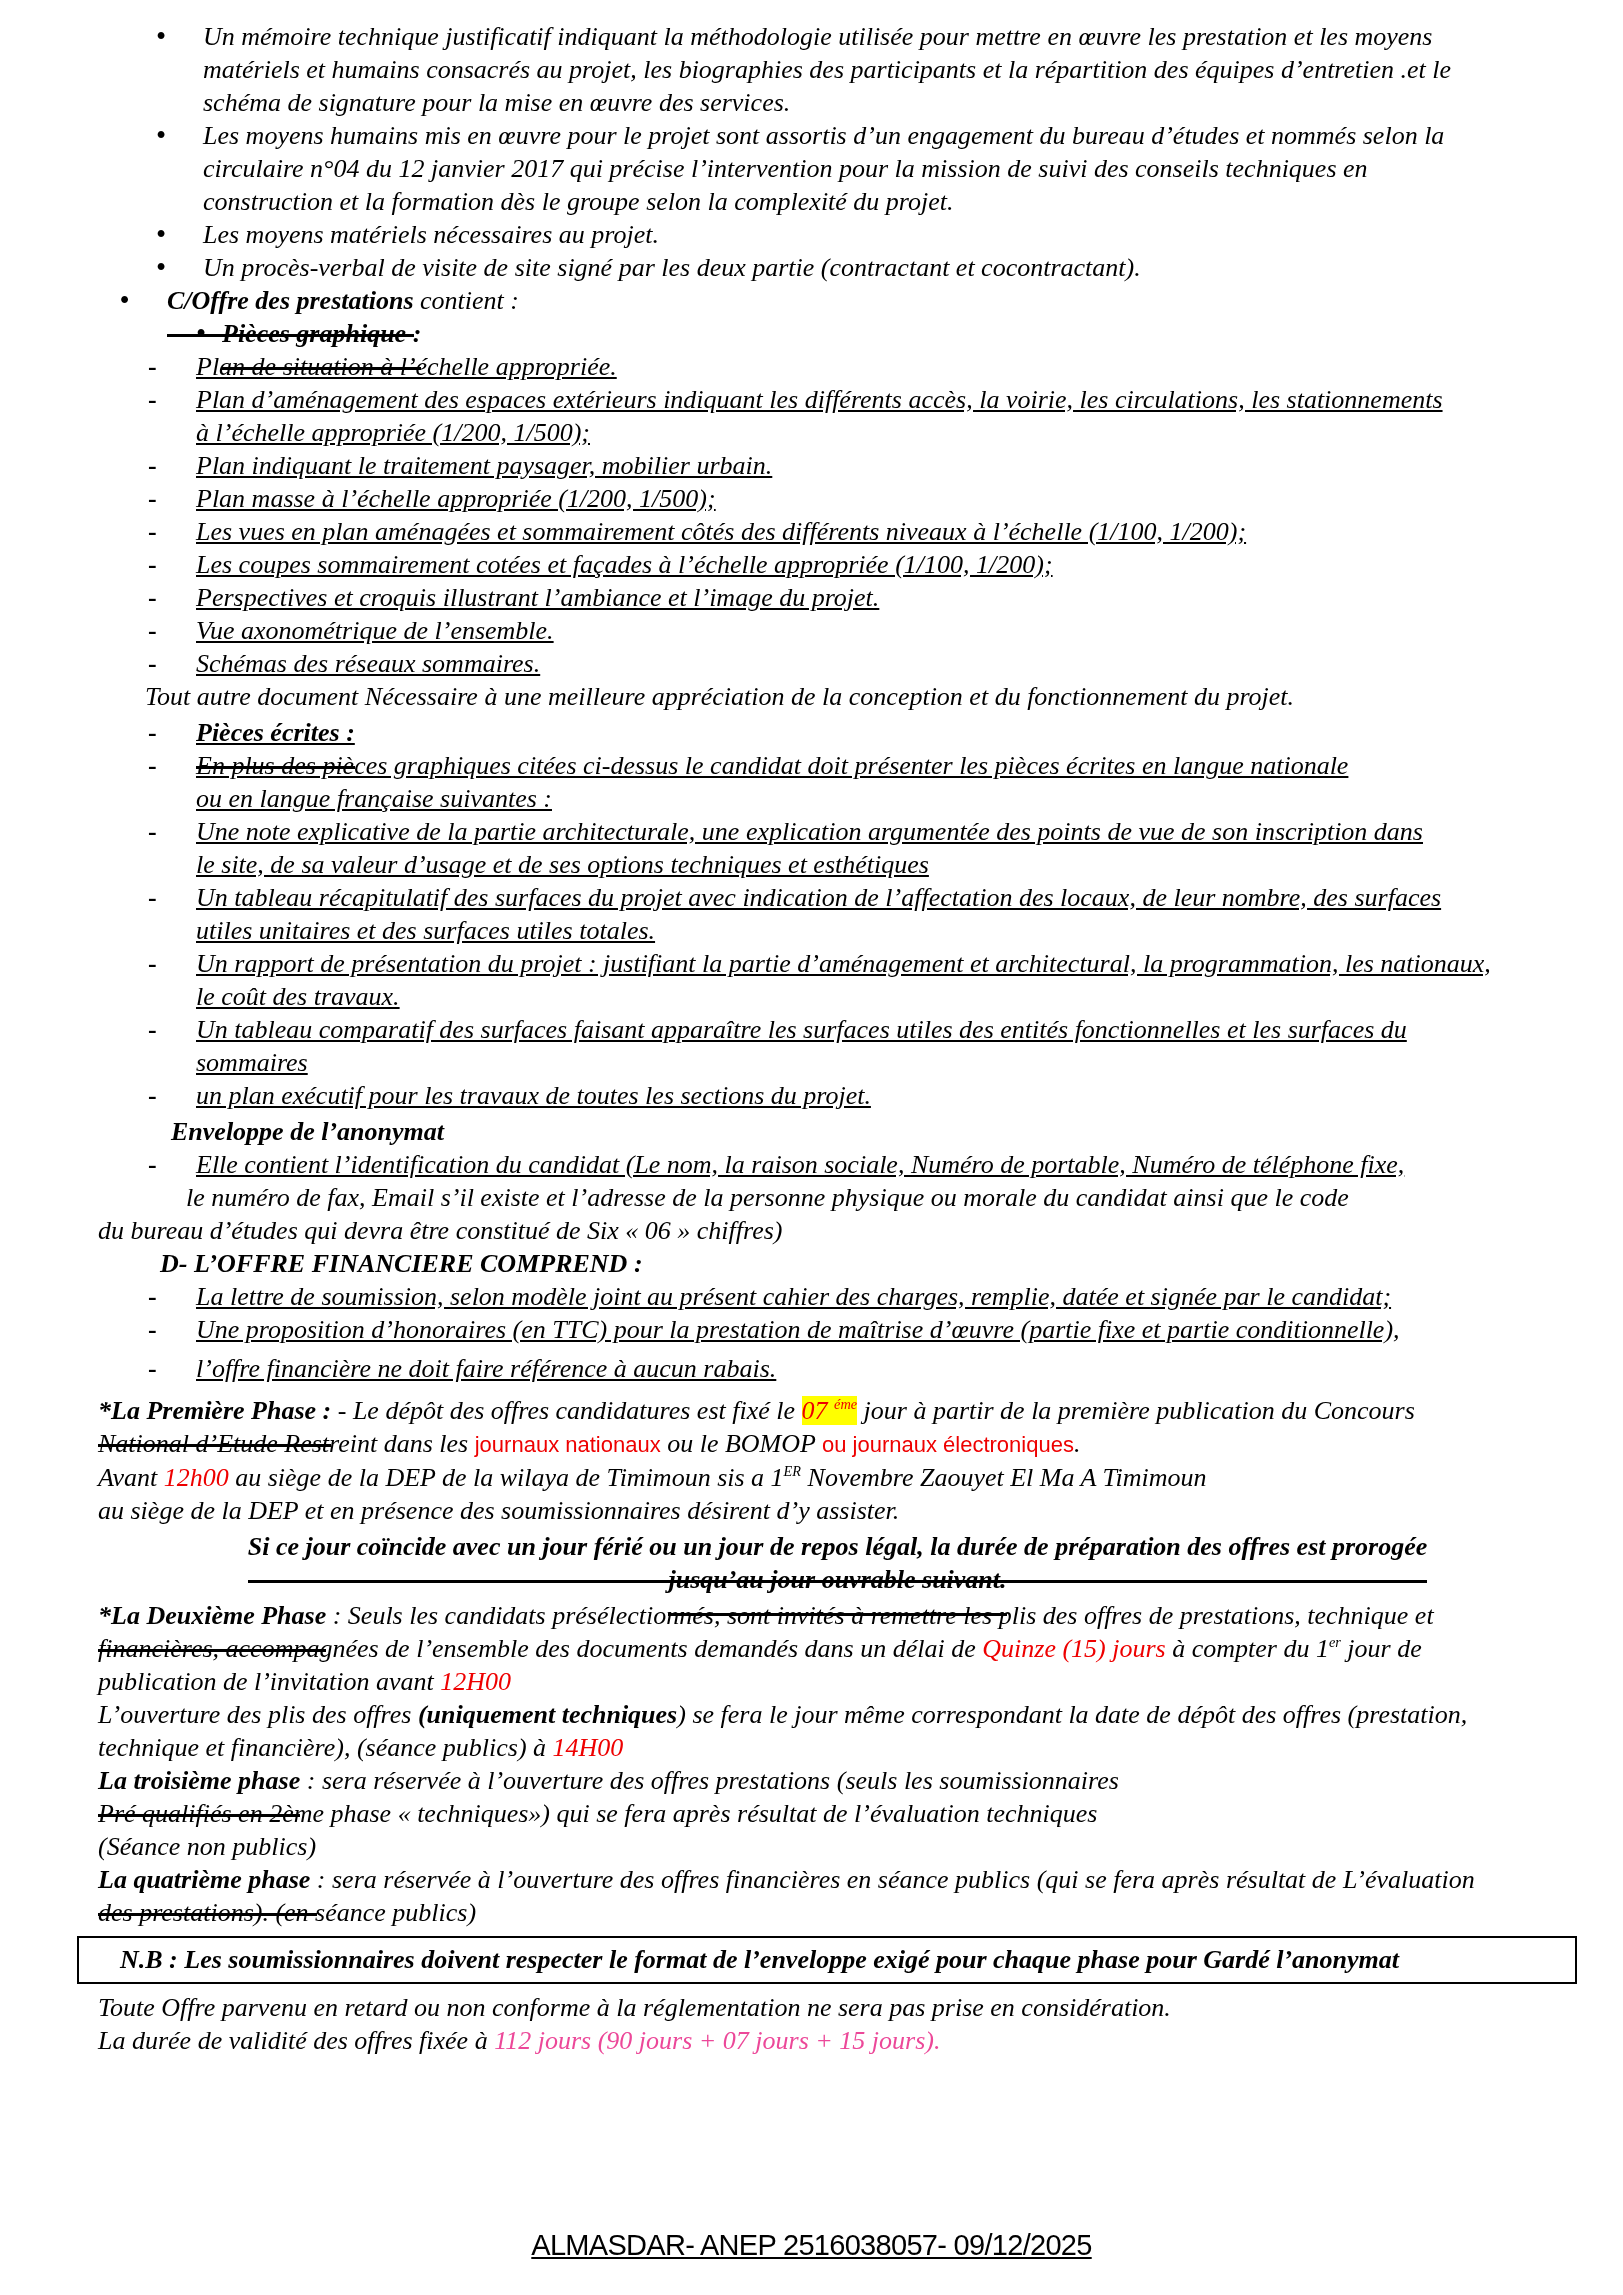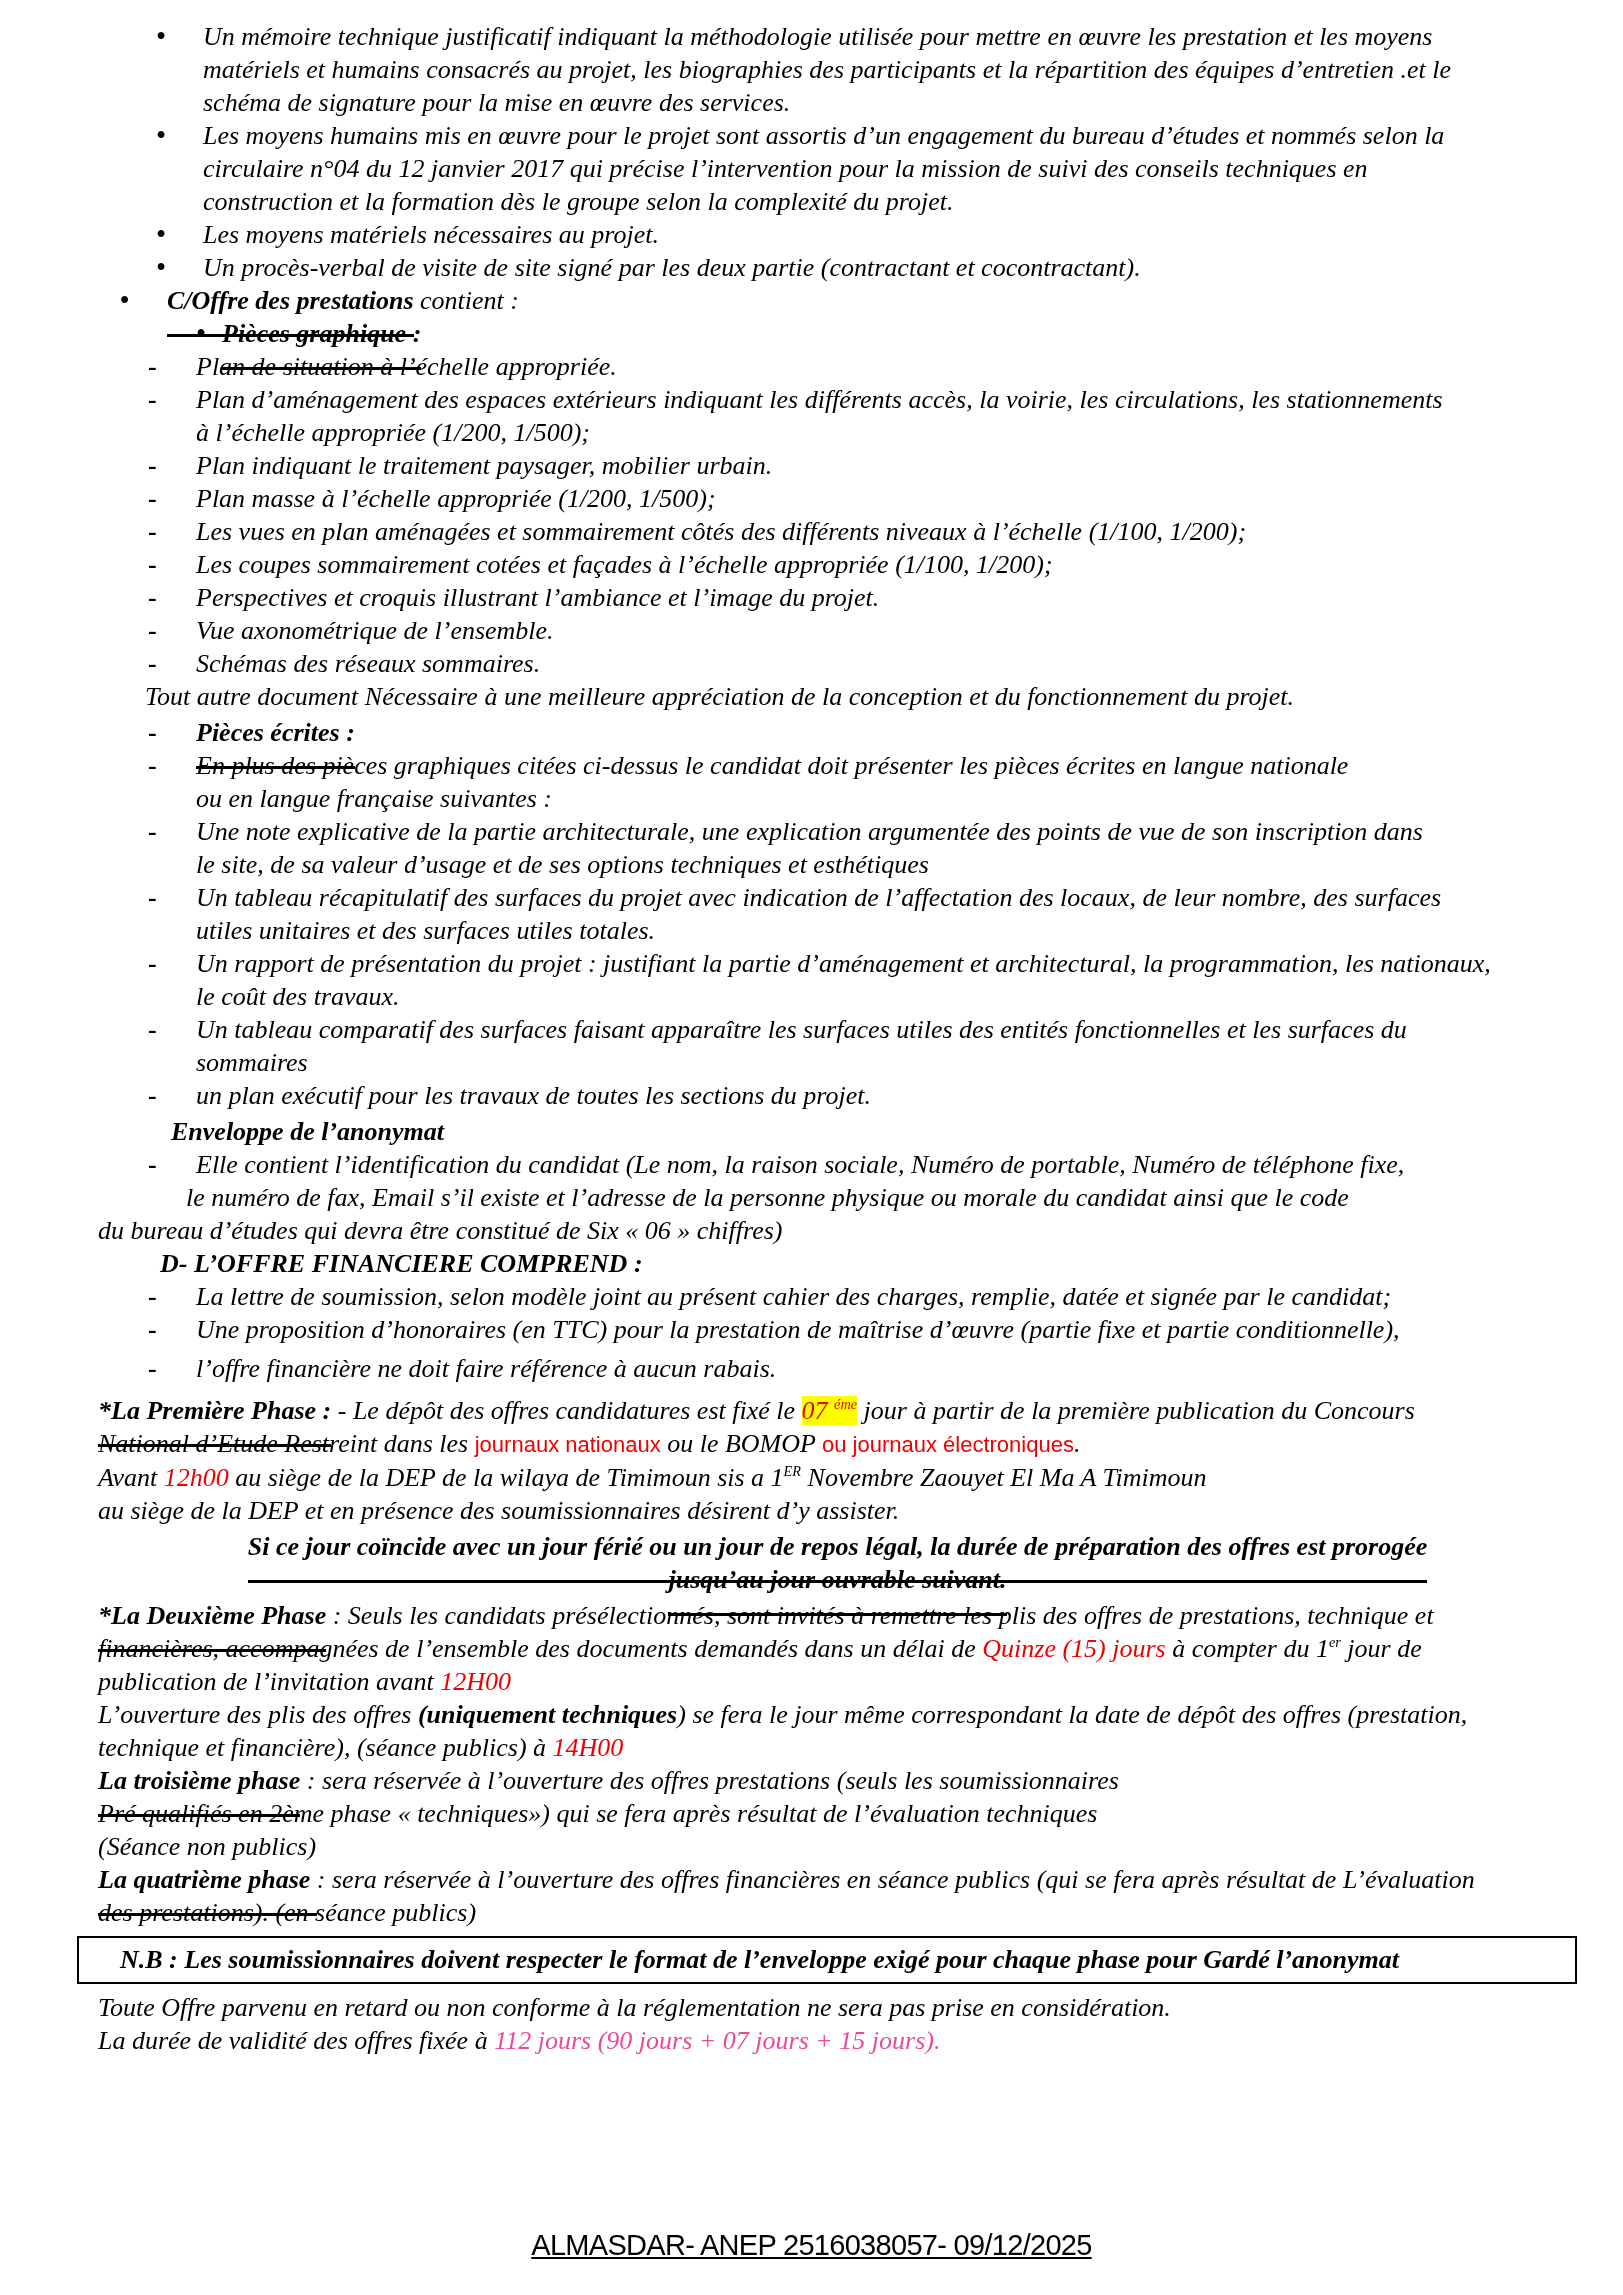--- a/index.html
+++ b/index.html
@@ -14,21 +14,21 @@
     overflow:hidden;
   }
   .doc{position:absolute;left:98px;top:19.6px;right:46px;}
   .ln{position:relative;line-height:33px;white-space:nowrap;}
   .mk{position:absolute;top:0;font-style:normal;}
   .mk.bullet::before{content:"\2022";font-size:29px;}
   .mk.dash::before{content:"-";font-weight:bold;}
   .l-intro{padding-left:105px;}  .l-intro .mk{left:58px;}
   .l-c{padding-left:69px;}      .l-c .mk{left:21.6px;}
   .l-pg{padding-left:124px;}     .l-pg .mk{left:98px;}
-  .l-dash{padding-left:98px;}   .l-dash .mk{left:50px;}
+  .l-dash{padding-left:98px;text-decoration:underline;}   .l-dash .mk{left:50px;}
   .l-plain75{padding-left:47px;}
   .l-envt{padding-left:73px;}
   .l-env2{padding-left:88px;}
   .l-zero{padding-left:0;}
   .l-d{padding-left:62px;}
   .ctr{text-align:center;padding-left:0;}
   .b{font-weight:bold;}
   .u{border-bottom:3.3px solid #000;padding-bottom:19px;}
   .red{color:#ee0000;}
   .dred{color:#ec4899;}

